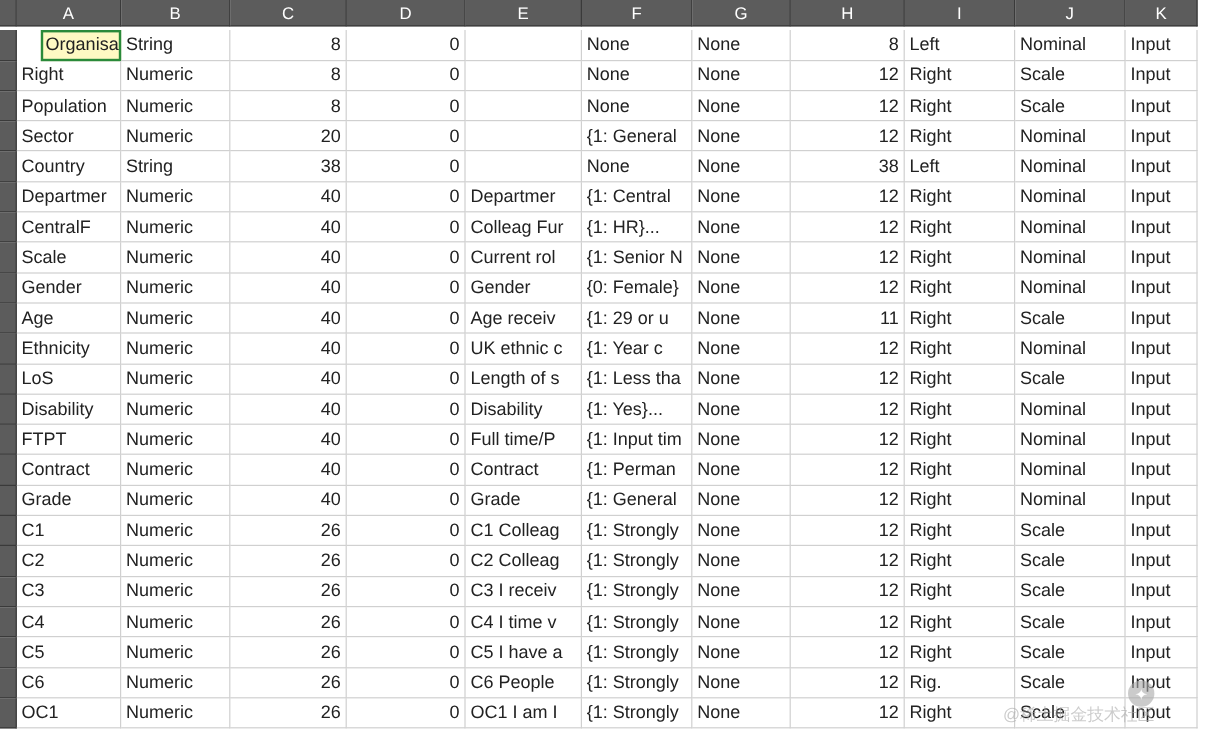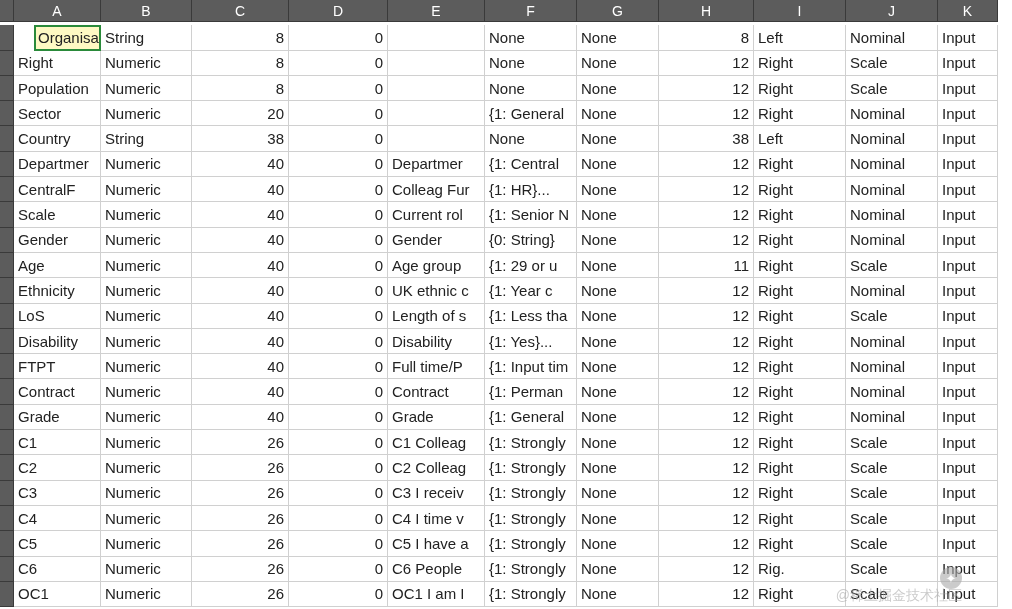--- a/index.html
+++ b/index.html
@@ -204,32 +204,32 @@
     <div class="cell num">12</div>
     <div class="cell">Right</div>
     <div class="cell">Nominal</div>
     <div class="cell">Input</div>
     <div class="rownum"></div>
     <div class="cell">Gender</div>
     <div class="cell">Numeric</div>
     <div class="cell num">40</div>
     <div class="cell num">0</div>
     <div class="cell">Gender</div>
-    <div class="cell">{0: String}</div>
+    <div class="cell">{0: Female}</div>
     <div class="cell">None</div>
     <div class="cell num">12</div>
     <div class="cell">Right</div>
     <div class="cell">Nominal</div>
     <div class="cell">Input</div>
     <div class="rownum"></div>
     <div class="cell">Age</div>
     <div class="cell">Numeric</div>
     <div class="cell num">40</div>
     <div class="cell num">0</div>
-    <div class="cell">Age group</div>
+    <div class="cell">Age receiv</div>
     <div class="cell">{1: 29 or u</div>
     <div class="cell">None</div>
     <div class="cell num">11</div>
     <div class="cell">Right</div>
     <div class="cell">Scale</div>
     <div class="cell">Input</div>
     <div class="rownum"></div>
     <div class="cell">Ethnicity</div>
     <div class="cell">Numeric</div>
     <div class="cell num">40</div>

